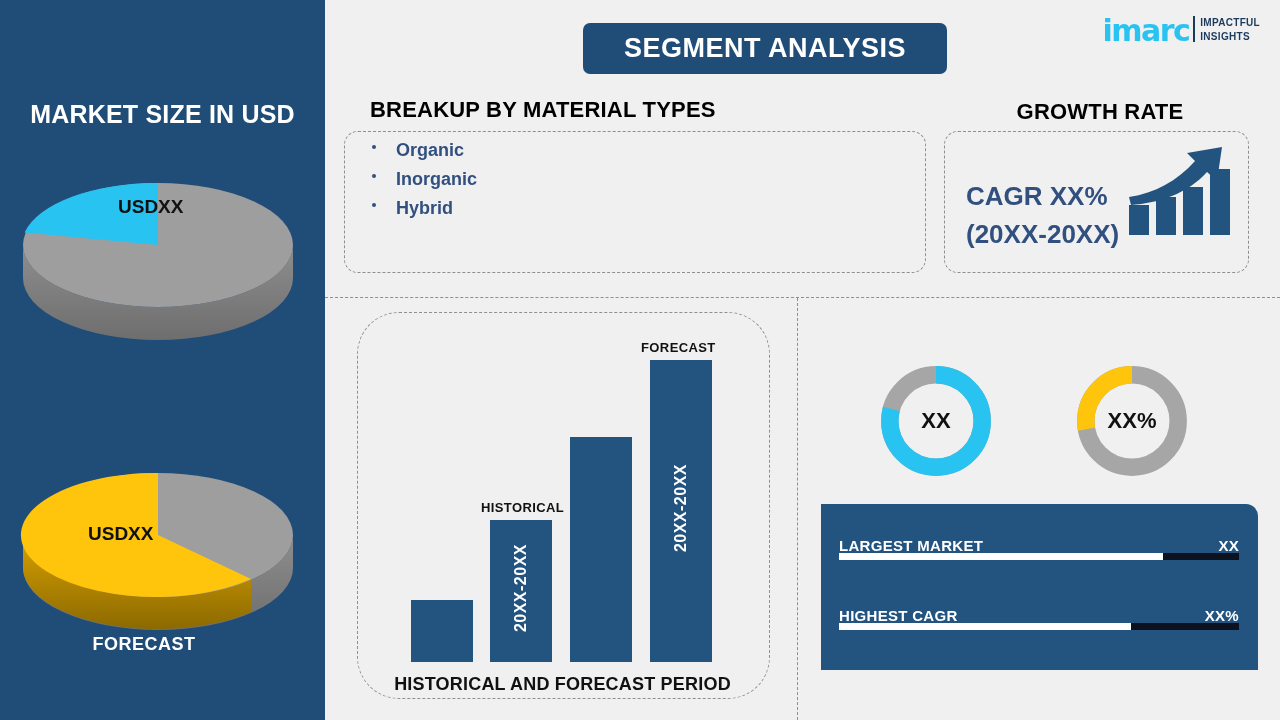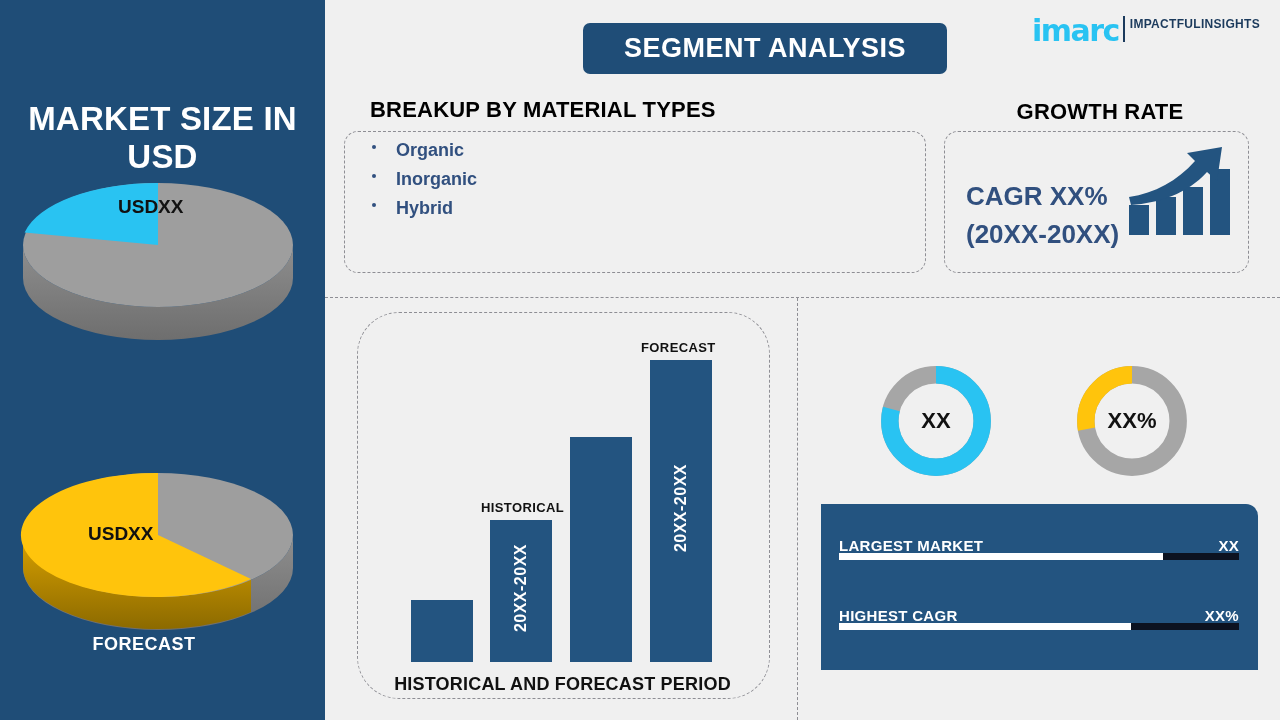--- a/index.html
+++ b/index.html
@@ -11,21 +11,21 @@
   }
   #canvas{position:relative;width:1280px;height:720px;background:#f0f0f0;}
 
   
   .sidebar{
     position:absolute;left:0;top:0;width:325px;height:720px;
     background:#1f4d77;
   }
   .sidebar-title{
     position:absolute;left:0;top:100px;width:325px;text-align:center;
-    color:#ffffff;font-size:33px;font-weight:bold;letter-spacing:.2px;
+    color:#ffffff;font-size:25px;font-weight:bold;letter-spacing:.2px;
   }
   .pie-wrap{position:absolute;left:13px;width:262px;text-align:center;}
   .pie-wrap.top{top:150px;}
   .pie-wrap.bottom{top:440px;}
   .pie-caption{
     color:#ffffff;font-size:18px;font-weight:bold;letter-spacing:.5px;
     margin-top:4px;
   }
   .pie-svg{display:block;margin:0 auto;}
 
@@ -42,22 +42,22 @@
   }
   .logo-mark{
     font-size:30px;font-weight:bold;color:#29c3f2;line-height:1;
     letter-spacing:-1.5px;font-family:"DejaVu Sans", sans-serif;
     position:relative;
   }
   .logo-bar{
     width:2px;height:26px;background:#1b3a5c;margin:0 5px 0 4px;
   }
   .logo-tag{
-    display:flex;flex-direction:row;justify-content:center;
-    font-size:12px;font-weight:bold;color:#1b3a5c;line-height:1.35;
+    display:flex;flex-direction:column;justify-content:center;
+    font-size:10px;font-weight:bold;color:#1b3a5c;line-height:1.35;
     letter-spacing:.3px;
   }
 
   
   .sec-head{
     position:absolute;font-size:22px;font-weight:bold;color:#000000;
     letter-spacing:.2px;
   }
   #head-breakup{left:370px;top:97px;}
   #head-growth{left:940px;top:99px;width:320px;text-align:center;}

